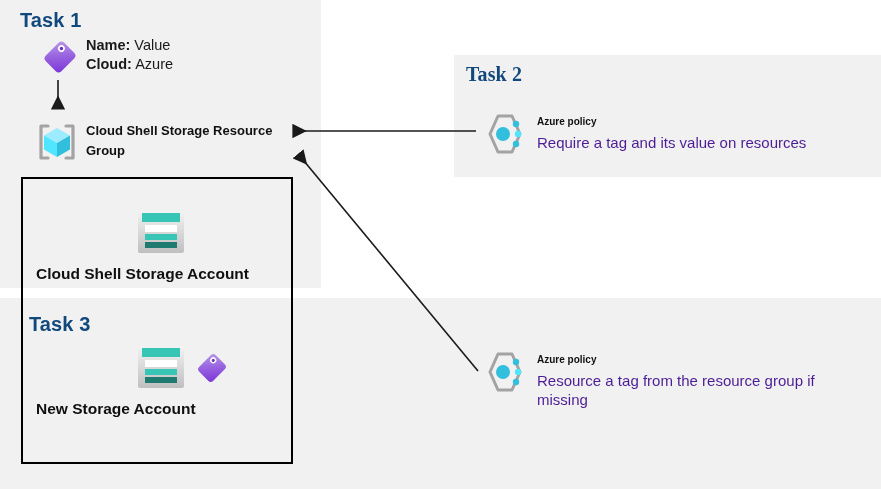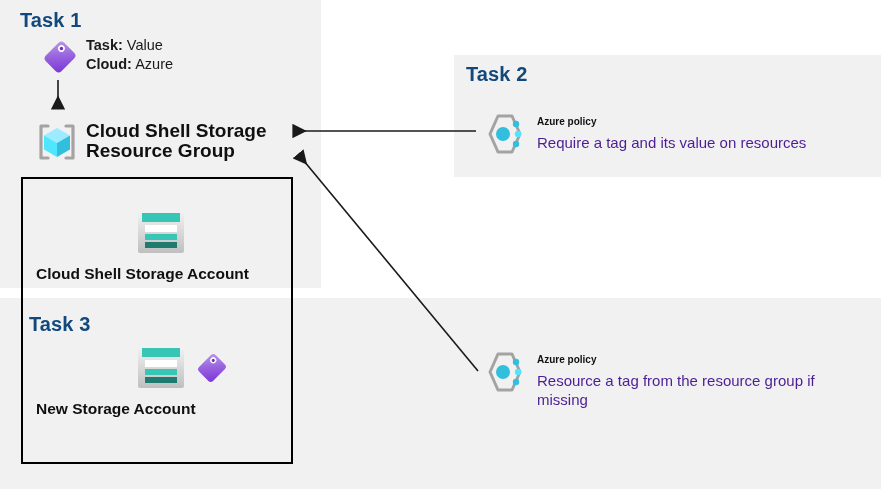--- a/index.html
+++ b/index.html
@@ -30,38 +30,38 @@
 
   .task-label {
     position: absolute;
     color: #11497d;
     font-weight: bold;
     font-size: 20px;
     letter-spacing: 0.1px;
     white-space: nowrap;
   }
   #task1-label { left: 20px; top: 9px; }
-  #task2-label { left: 466px; top: 63px; }
+  #task2-label { left: 466px; top: 63px; font-family: Liberation Serif, serif; }
   #task3-label { left: 29px; top: 313px; }
 
   
   .kv-block {
     position: absolute;
     font-size: 14.5px;
     color: #1a1a1a;
     line-height: 19px;
     white-space: nowrap;
   }
   .kv-block b { font-weight: bold; }
   #tag-kv { left: 86px; top: 36px; }
 
   .node-title {
     position: absolute;
     font-weight: bold;
-    font-size: 19px;
+    font-size: 13px;
     color: #101010;
     line-height: 20px;
   }
   #rg-title { left: 86px; top: 121px; width: 190px; }
 
   .policy-title {
     position: absolute;
     font-weight: bold;
     font-size: 10px;
     color: #101010;
@@ -143,21 +143,21 @@
         </linearGradient>
       </defs>
       <g transform="rotate(-45 20 20)">
         <rect x="7" y="9" width="26" height="22" rx="4" fill="url(#tagGrad1)"></rect>
         <circle cx="27" cy="15" r="3.4" fill="#ffffff"></circle>
         <circle cx="27" cy="15" r="1.7" fill="#6a2fc0"></circle>
       </g>
     </svg>
   </span>
   <div class="kv-block" id="tag-kv">
-    <div><b>Task:</b>
+    <div><b>Name:</b>
       <span>Value</span></div>
     <div><b>Cloud:</b>
       <span>Azure</span></div>
   </div>
 
   <span class="icon" id="rg-icon">
     <svg width="50" height="50" viewBox="0 0 50 50">
       <g fill="none" stroke="#a3a3a3" stroke-width="3.2" stroke-linecap="round" stroke-linejoin="round">
         <path d="M16 9 L9 9 L9 41 L16 41"></path>
         <path d="M34 9 L41 9 L41 41 L34 41"></path>

